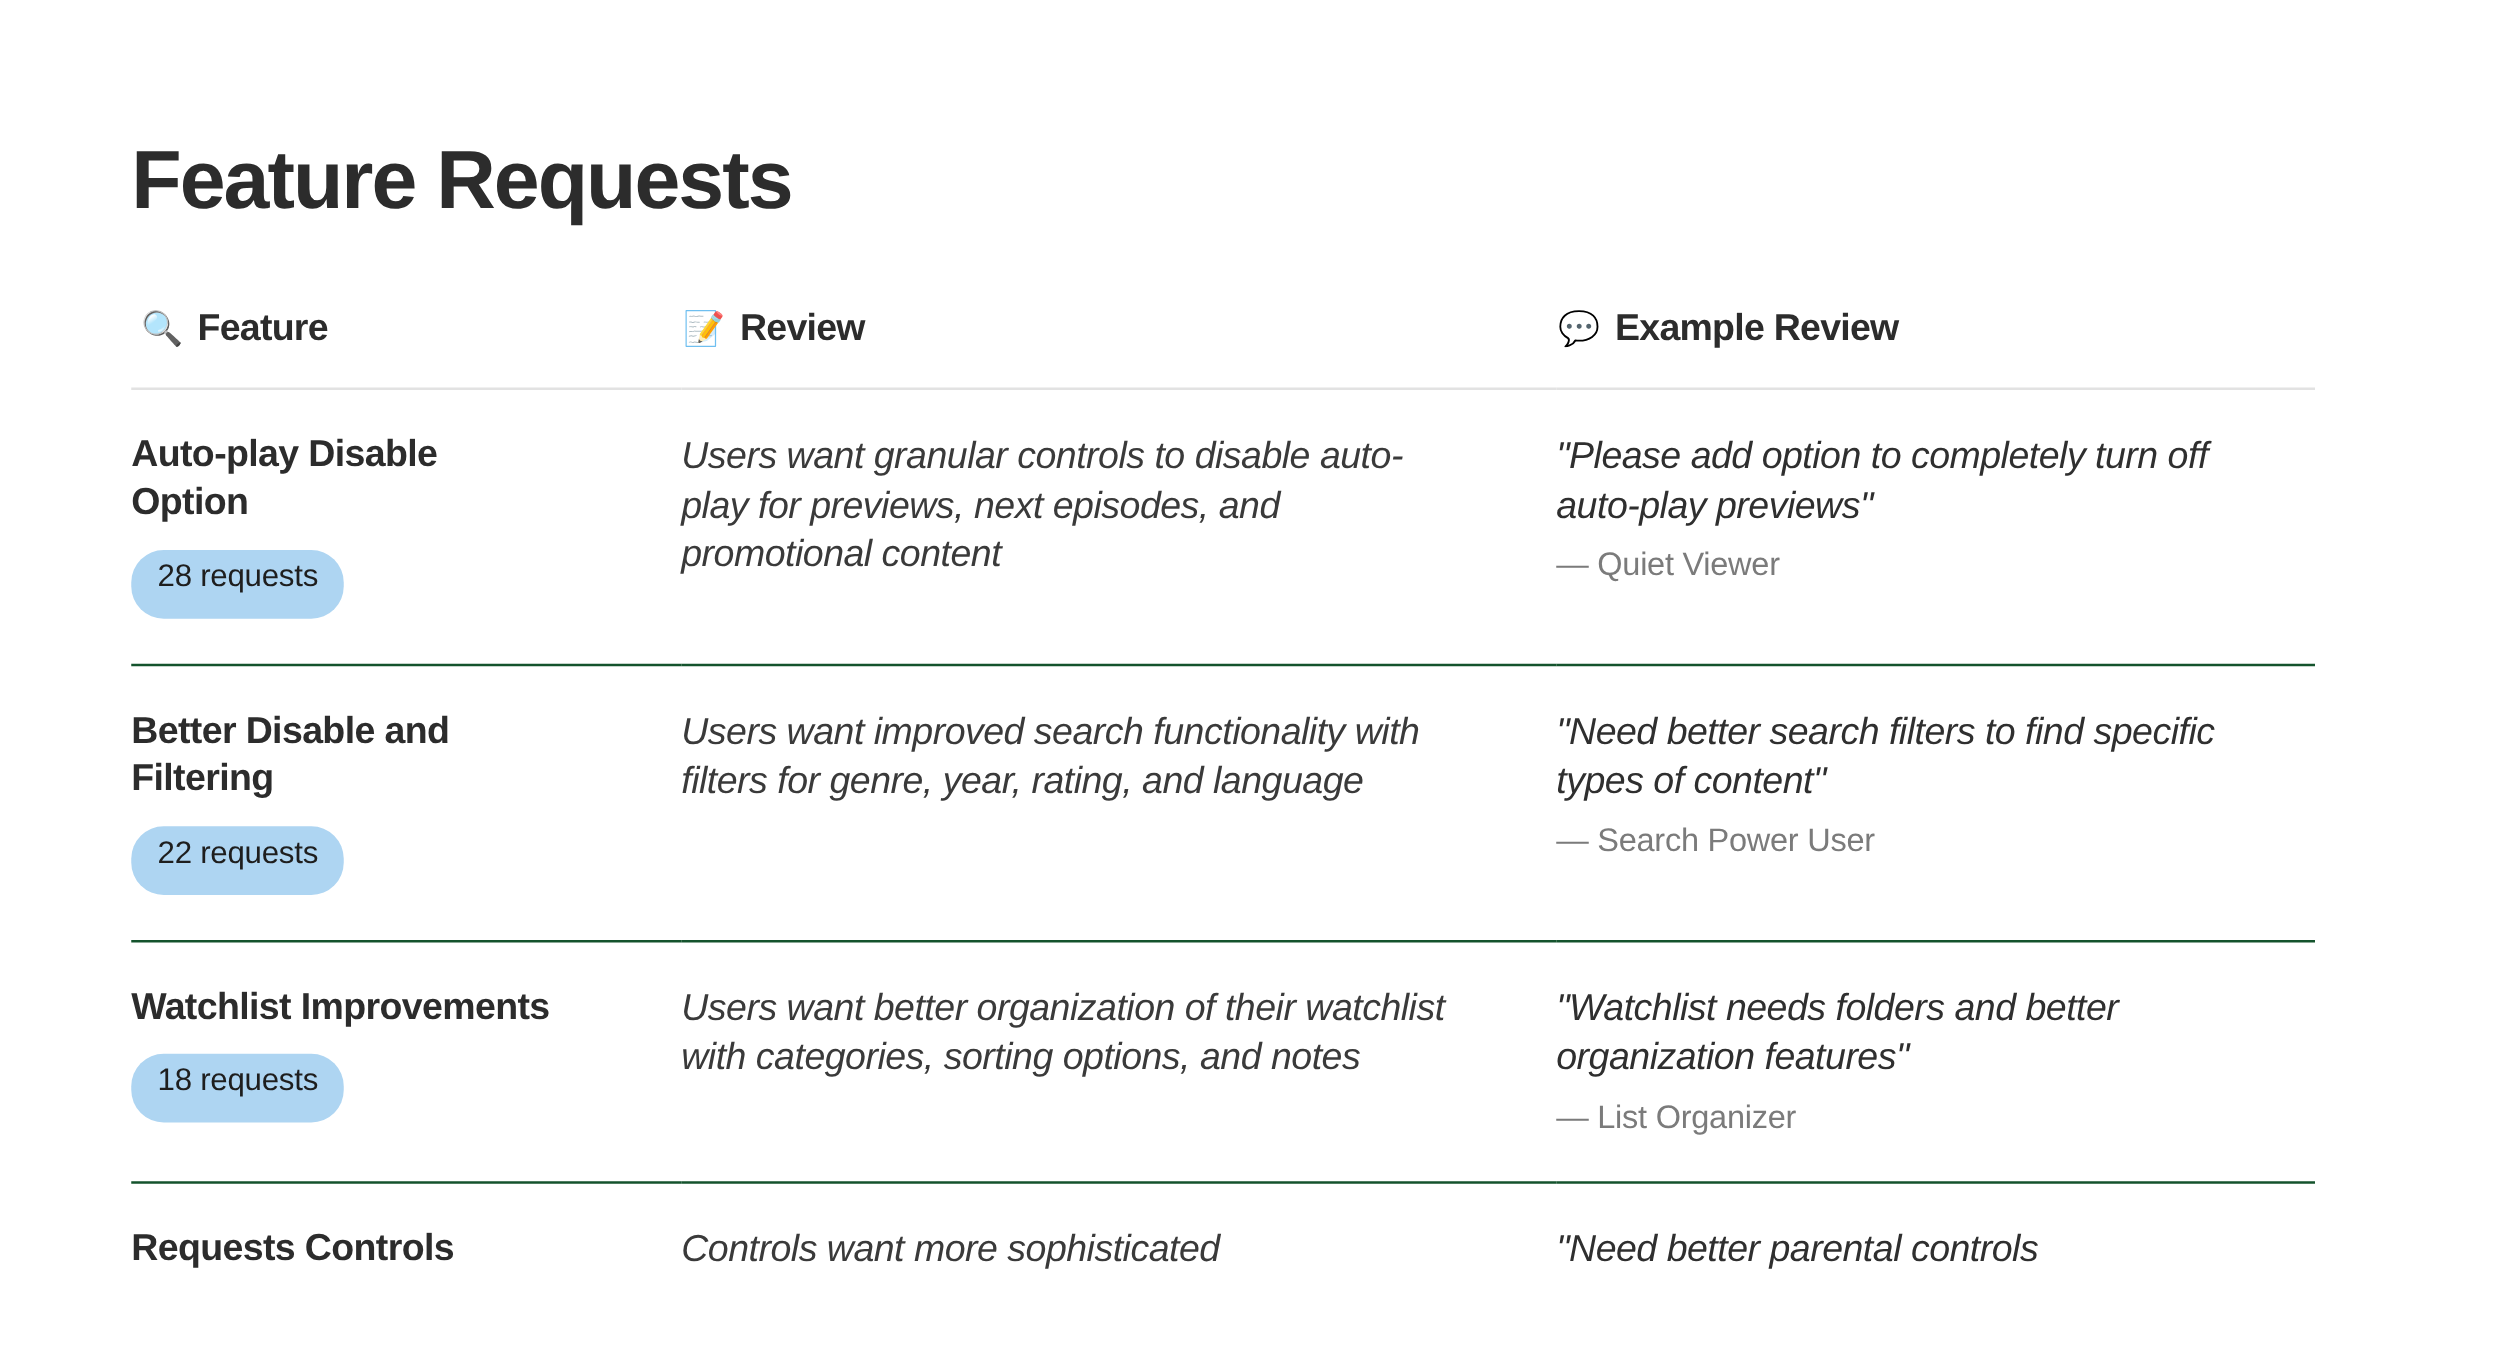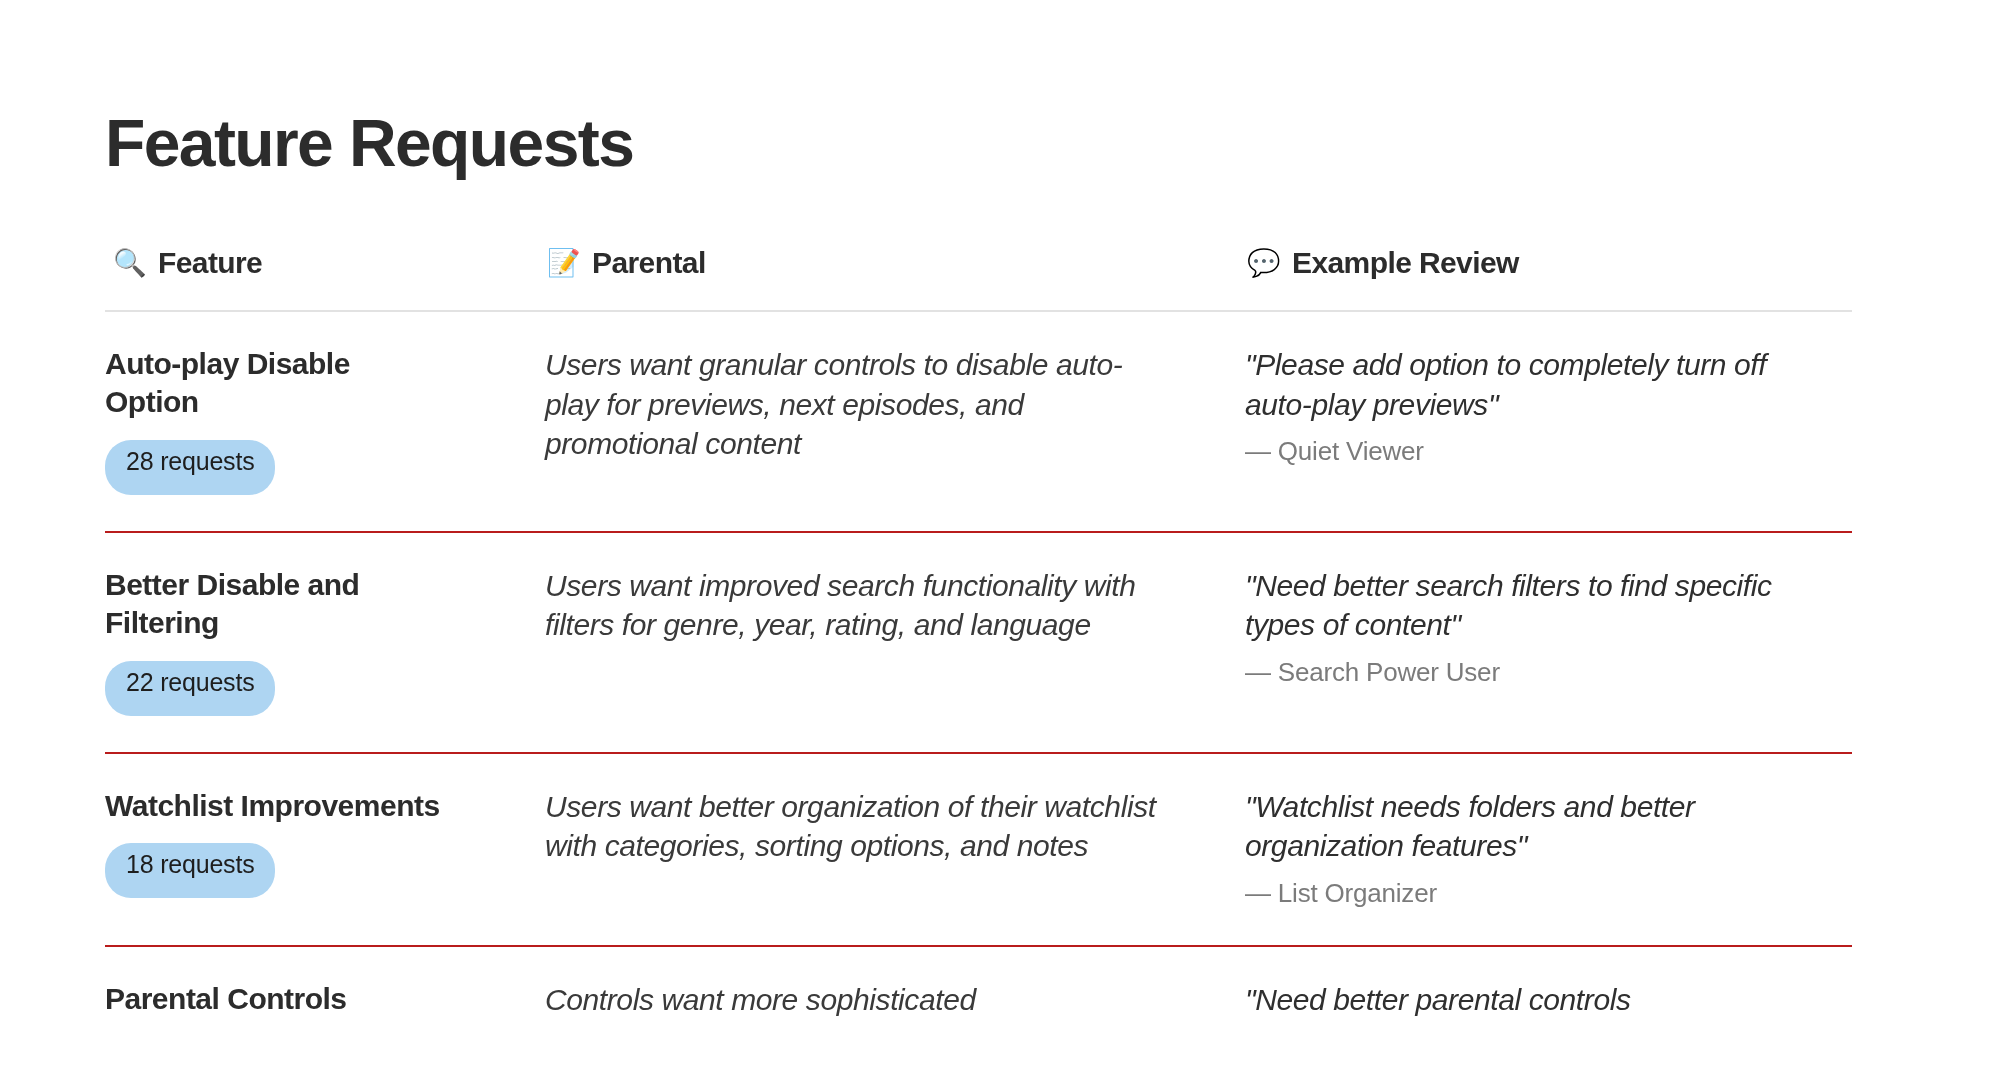--- a/index.html
+++ b/index.html
@@ -71,21 +71,21 @@
 
   .hdr-icon {
     font-size: 27px;
     line-height: 1;
     display: inline-block;
   }
 
   .table tbody td {
     vertical-align: top;
     padding: 33px 0 36px 0;
-    border-bottom: 2px solid #b91c1c;
+    border-bottom: 2px solid #14532d;
   }
 
   .table tbody tr:last-child td { border-bottom: none; }
 
   
   .cell-feature { padding-left: 8px; padding-right: 60px; }
 
   .feature-name {
     font-size: 30px;
     font-weight: 700;
@@ -162,21 +162,21 @@
       <tr>
         <th>
           <div class="th-inner th-feature">
             <span class="hdr-icon">🔍</span>
             <span>Feature</span>
           </div>
         </th>
         <th>
           <div class="th-inner th-details">
             <span class="hdr-icon">📝</span>
-            <span>Parental</span>
+            <span>Review</span>
           </div>
         </th>
         <th>
           <div class="th-inner th-review">
             <span class="hdr-icon">💬</span>
             <span>Example Review</span>
           </div>
         </th>
       </tr>
     </thead>
@@ -220,21 +220,21 @@
           <div class="details-text">Users want better organization of their watchlist with categories, sorting options, and notes</div>
         </td>
         <td class="cell-review">
           <div class="review-quote">"Watchlist needs folders and better organization features"</div>
           <div class="review-author">— List Organizer</div>
         </td>
       </tr>
 
       <tr class="partial">
         <td class="cell-feature">
-          <div class="feature-name">Parental Controls</div>
+          <div class="feature-name">Requests Controls</div>
         </td>
         <td class="cell-details">
           <div class="details-text">Controls want more sophisticated</div>
         </td>
         <td class="cell-review">
           <div class="review-quote">"Need better parental controls</div>
         </td>
       </tr>
 
     </tbody>

